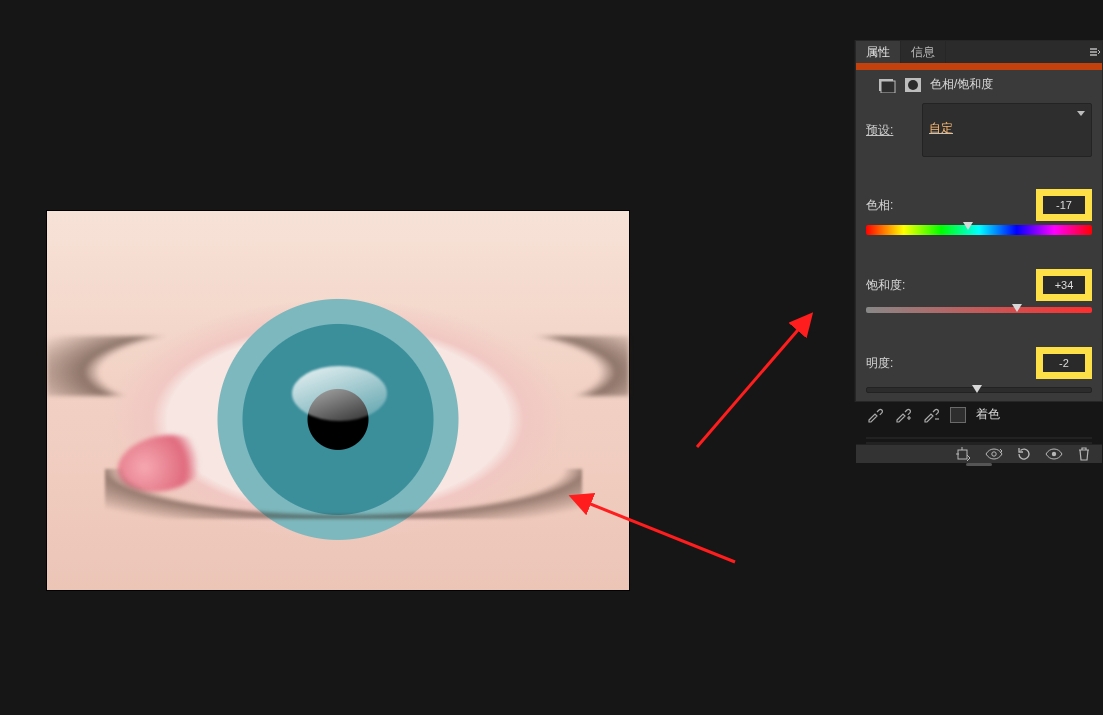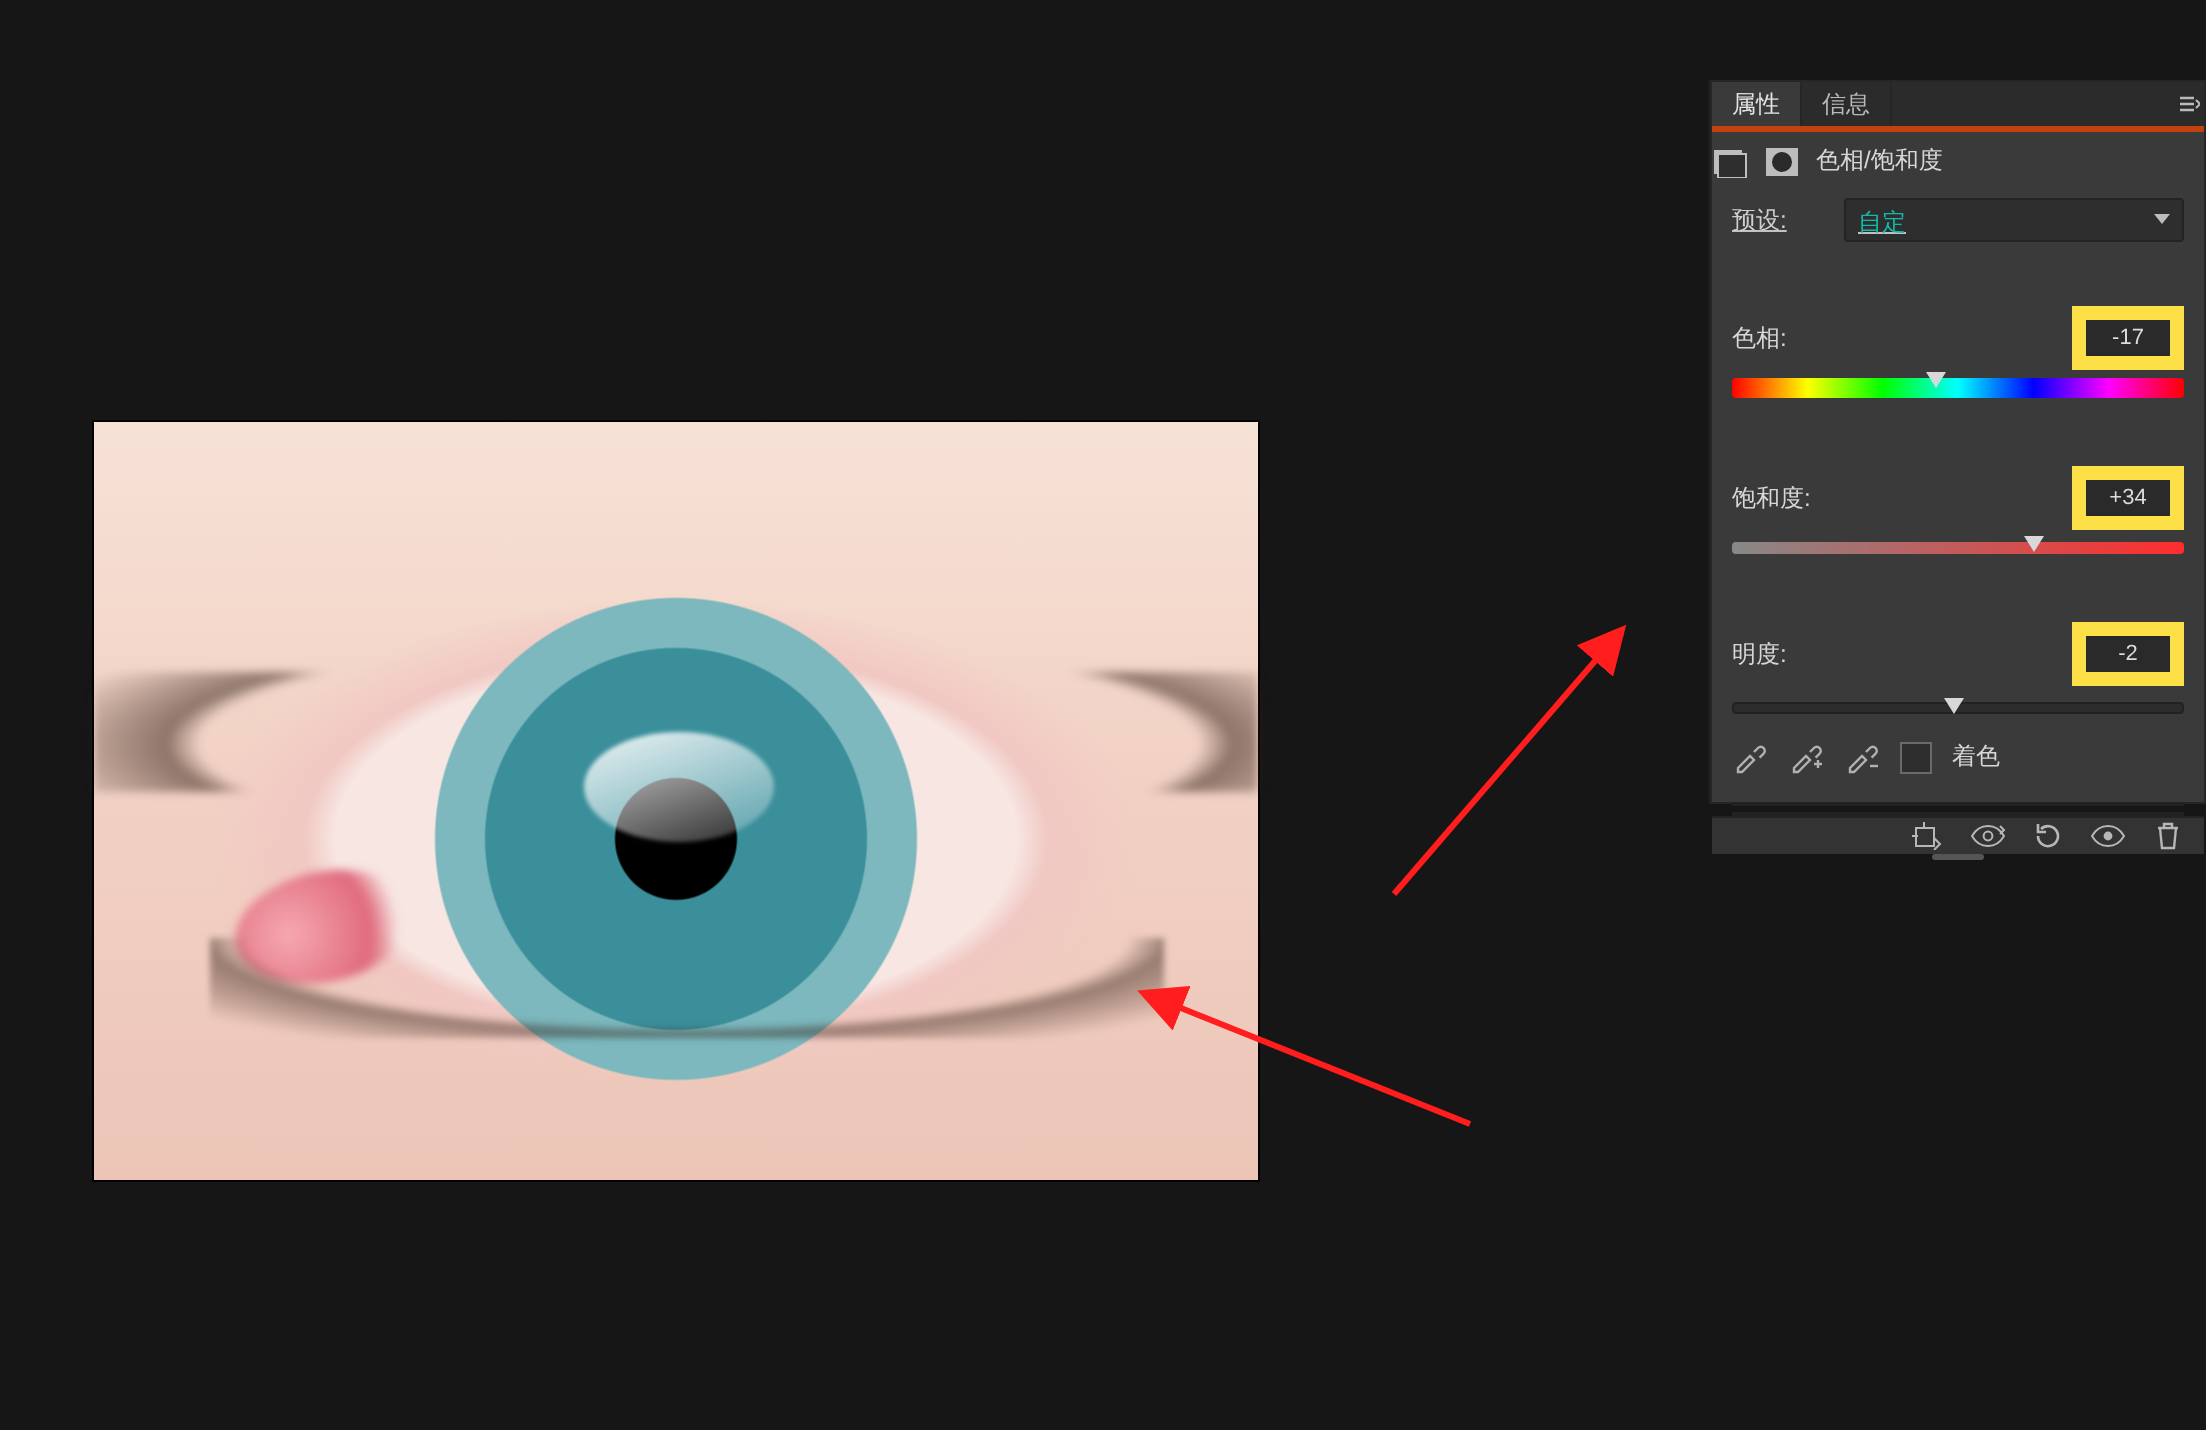--- a/index.html
+++ b/index.html
@@ -50,44 +50,44 @@
 
   
   .panel{
     position:absolute;right:0;top:40px;width:246px;height:360px;
     background:#3a3a3a;border:1px solid #262626;
     box-shadow:-1px 0 0 #1c1c1c;
     display:flex;flex-direction:column;
   }
   .panel-tabs{
     height:22px;background:#2b2b2b;display:flex;align-items:stretch;
-    border-bottom:3px solid #c2410c;
+    border-bottom:7px solid #c2410c;
   }
   .panel-tab{
     padding:0 10px;line-height:22px;font-size:12px;color:#b9b9b9;
     border-right:1px solid #262626;cursor:default;
   }
   .panel-tab.active{background:#3a3a3a;color:#e4e4e4;}
   .panel-tab-spacer{flex:1;}
   .panel-menu{width:14px;display:flex;align-items:center;justify-content:center;}
 
   .adj-header{
-    display:flex;align-items:center;gap:8px;padding:6px 0;
+    display:flex;align-items:center;gap:8px;padding:6px 22px;
   }
   .adj-icon{width:18px;height:16px;display:inline-block;}
   .adj-title{font-size:12px;color:#d7d7d7;}
 
   .field-row{
     display:flex;align-items:center;gap:20px;padding:4px 10px;text-decoration:underline;
   }
   .field-label{width:36px;color:#cfcfcf;font-size:12px;}
   .dropdown{
     flex:1;height:20px;background:#2e2e2e;border:1px solid #232323;
-    border-radius:2px;display:flex;align-items:flex-end;padding:0 6px;
-    color:#14b8a6;font-size:12px;position:relative;
+    border-radius:2px;display:flex;align-items:flex-start;padding:16px 6px;
+    color:#fdba74;font-size:12px;position:relative;
   }
   .dropdown::after{
     content:"";position:absolute;right:6px;top:7px;
     border-left:4px solid transparent;border-right:4px solid transparent;
     border-top:5px solid #bcbcbc;
   }
   .scrub-hand{
     width:20px;height:20px;display:flex;align-items:center;justify-content:center;
   }
 

